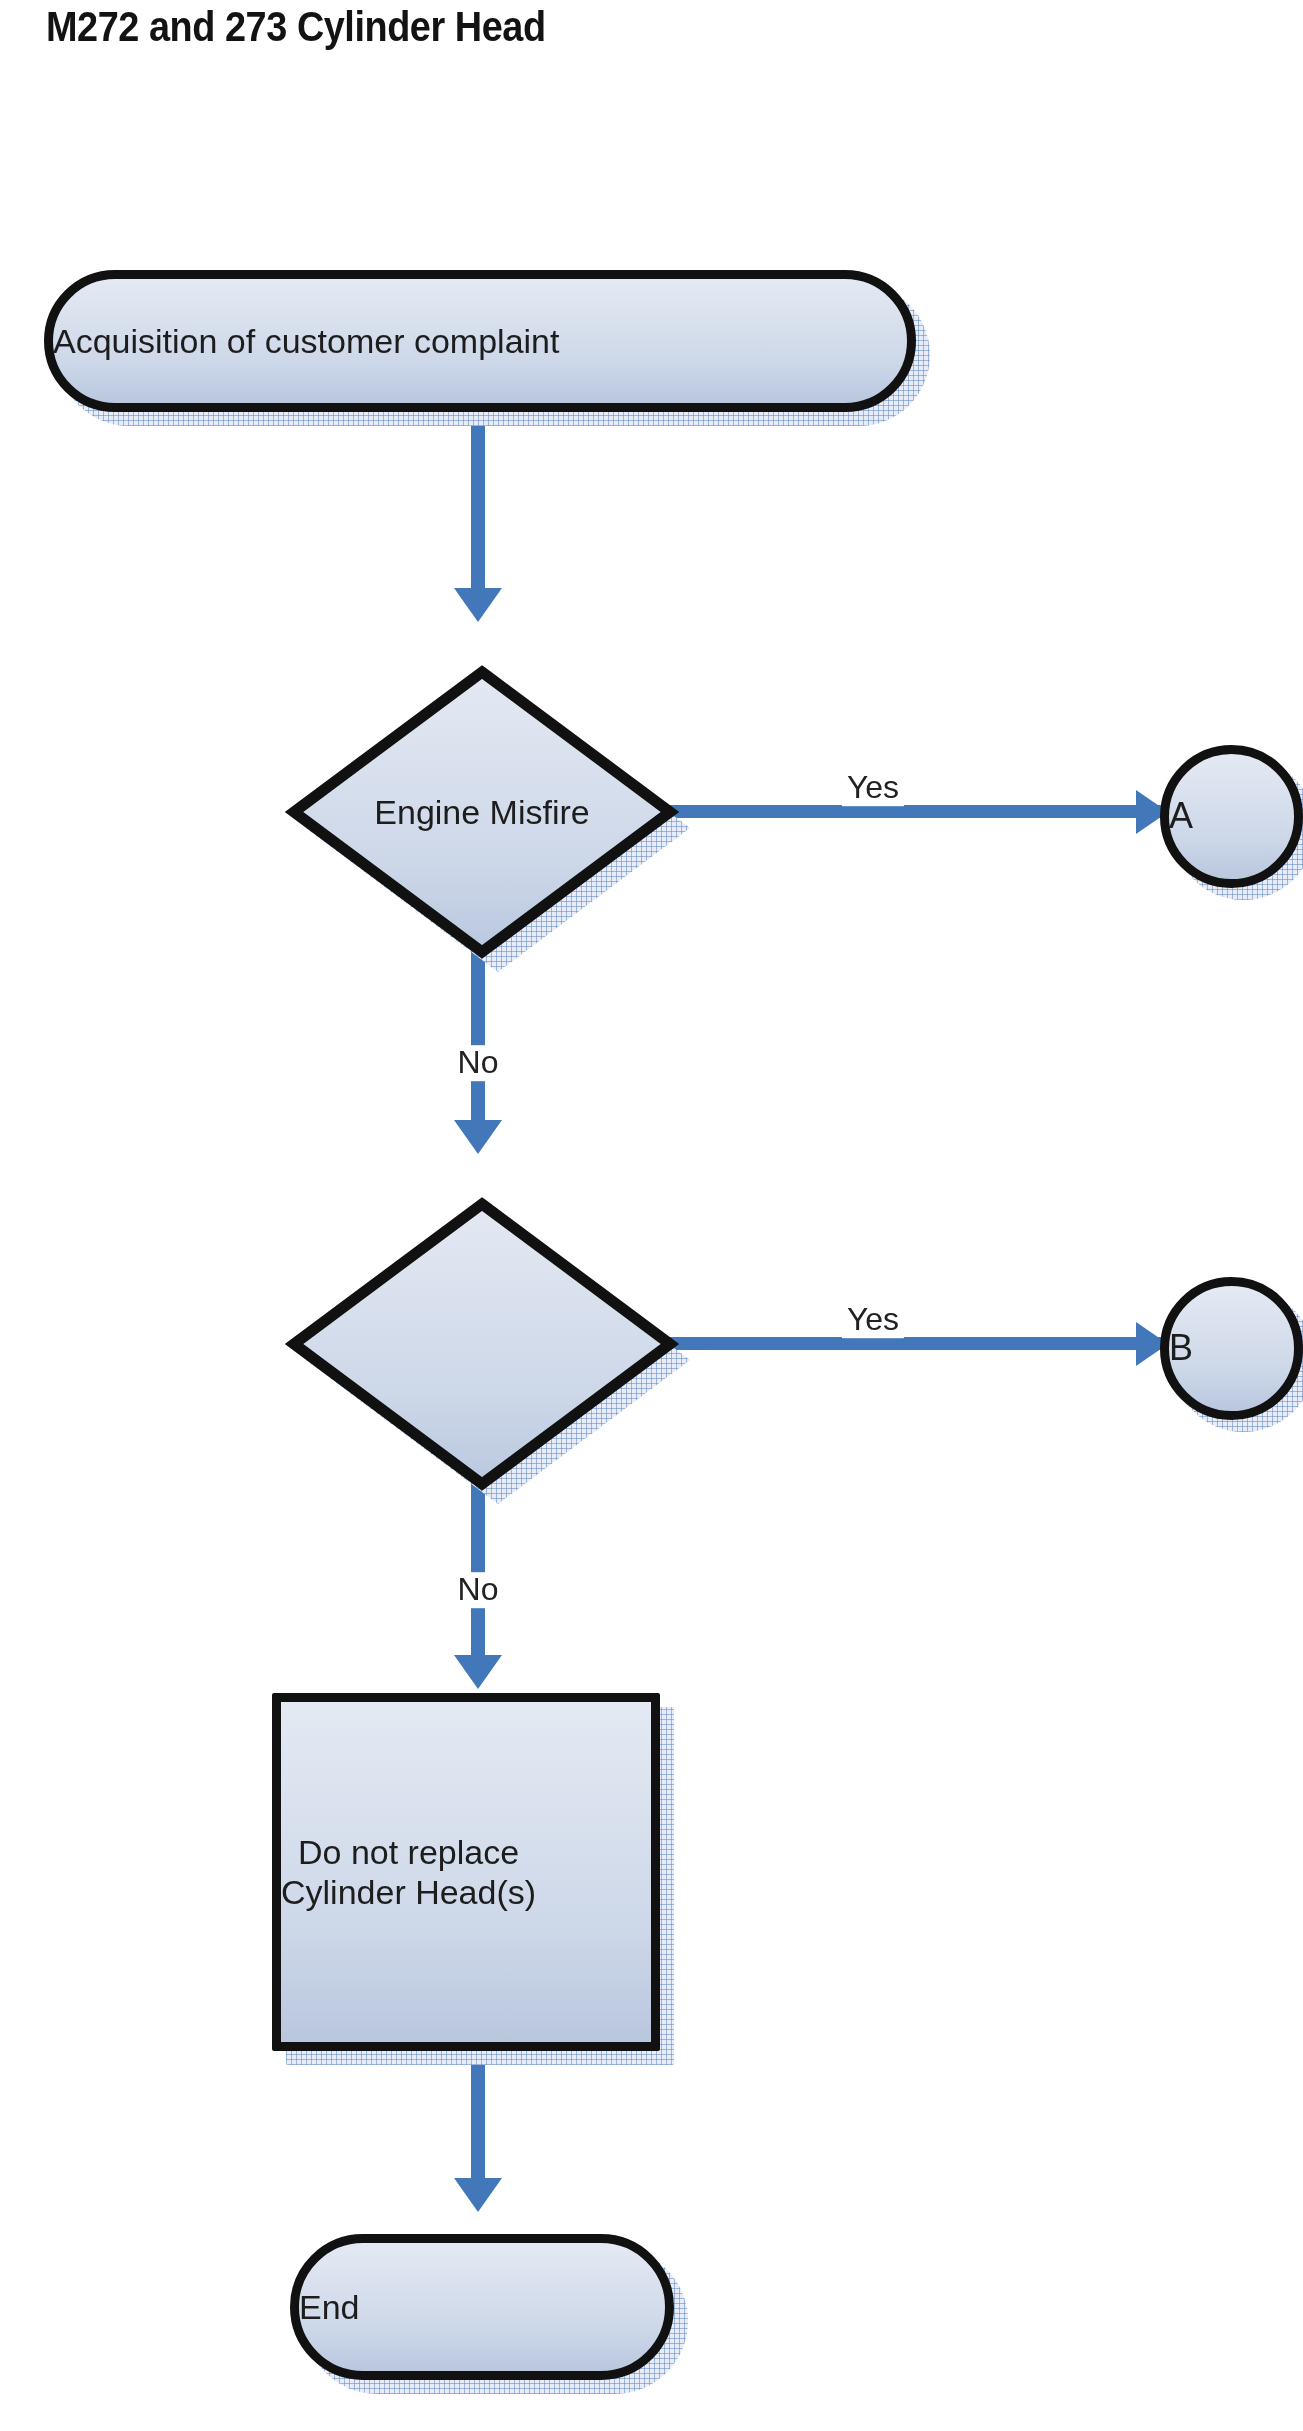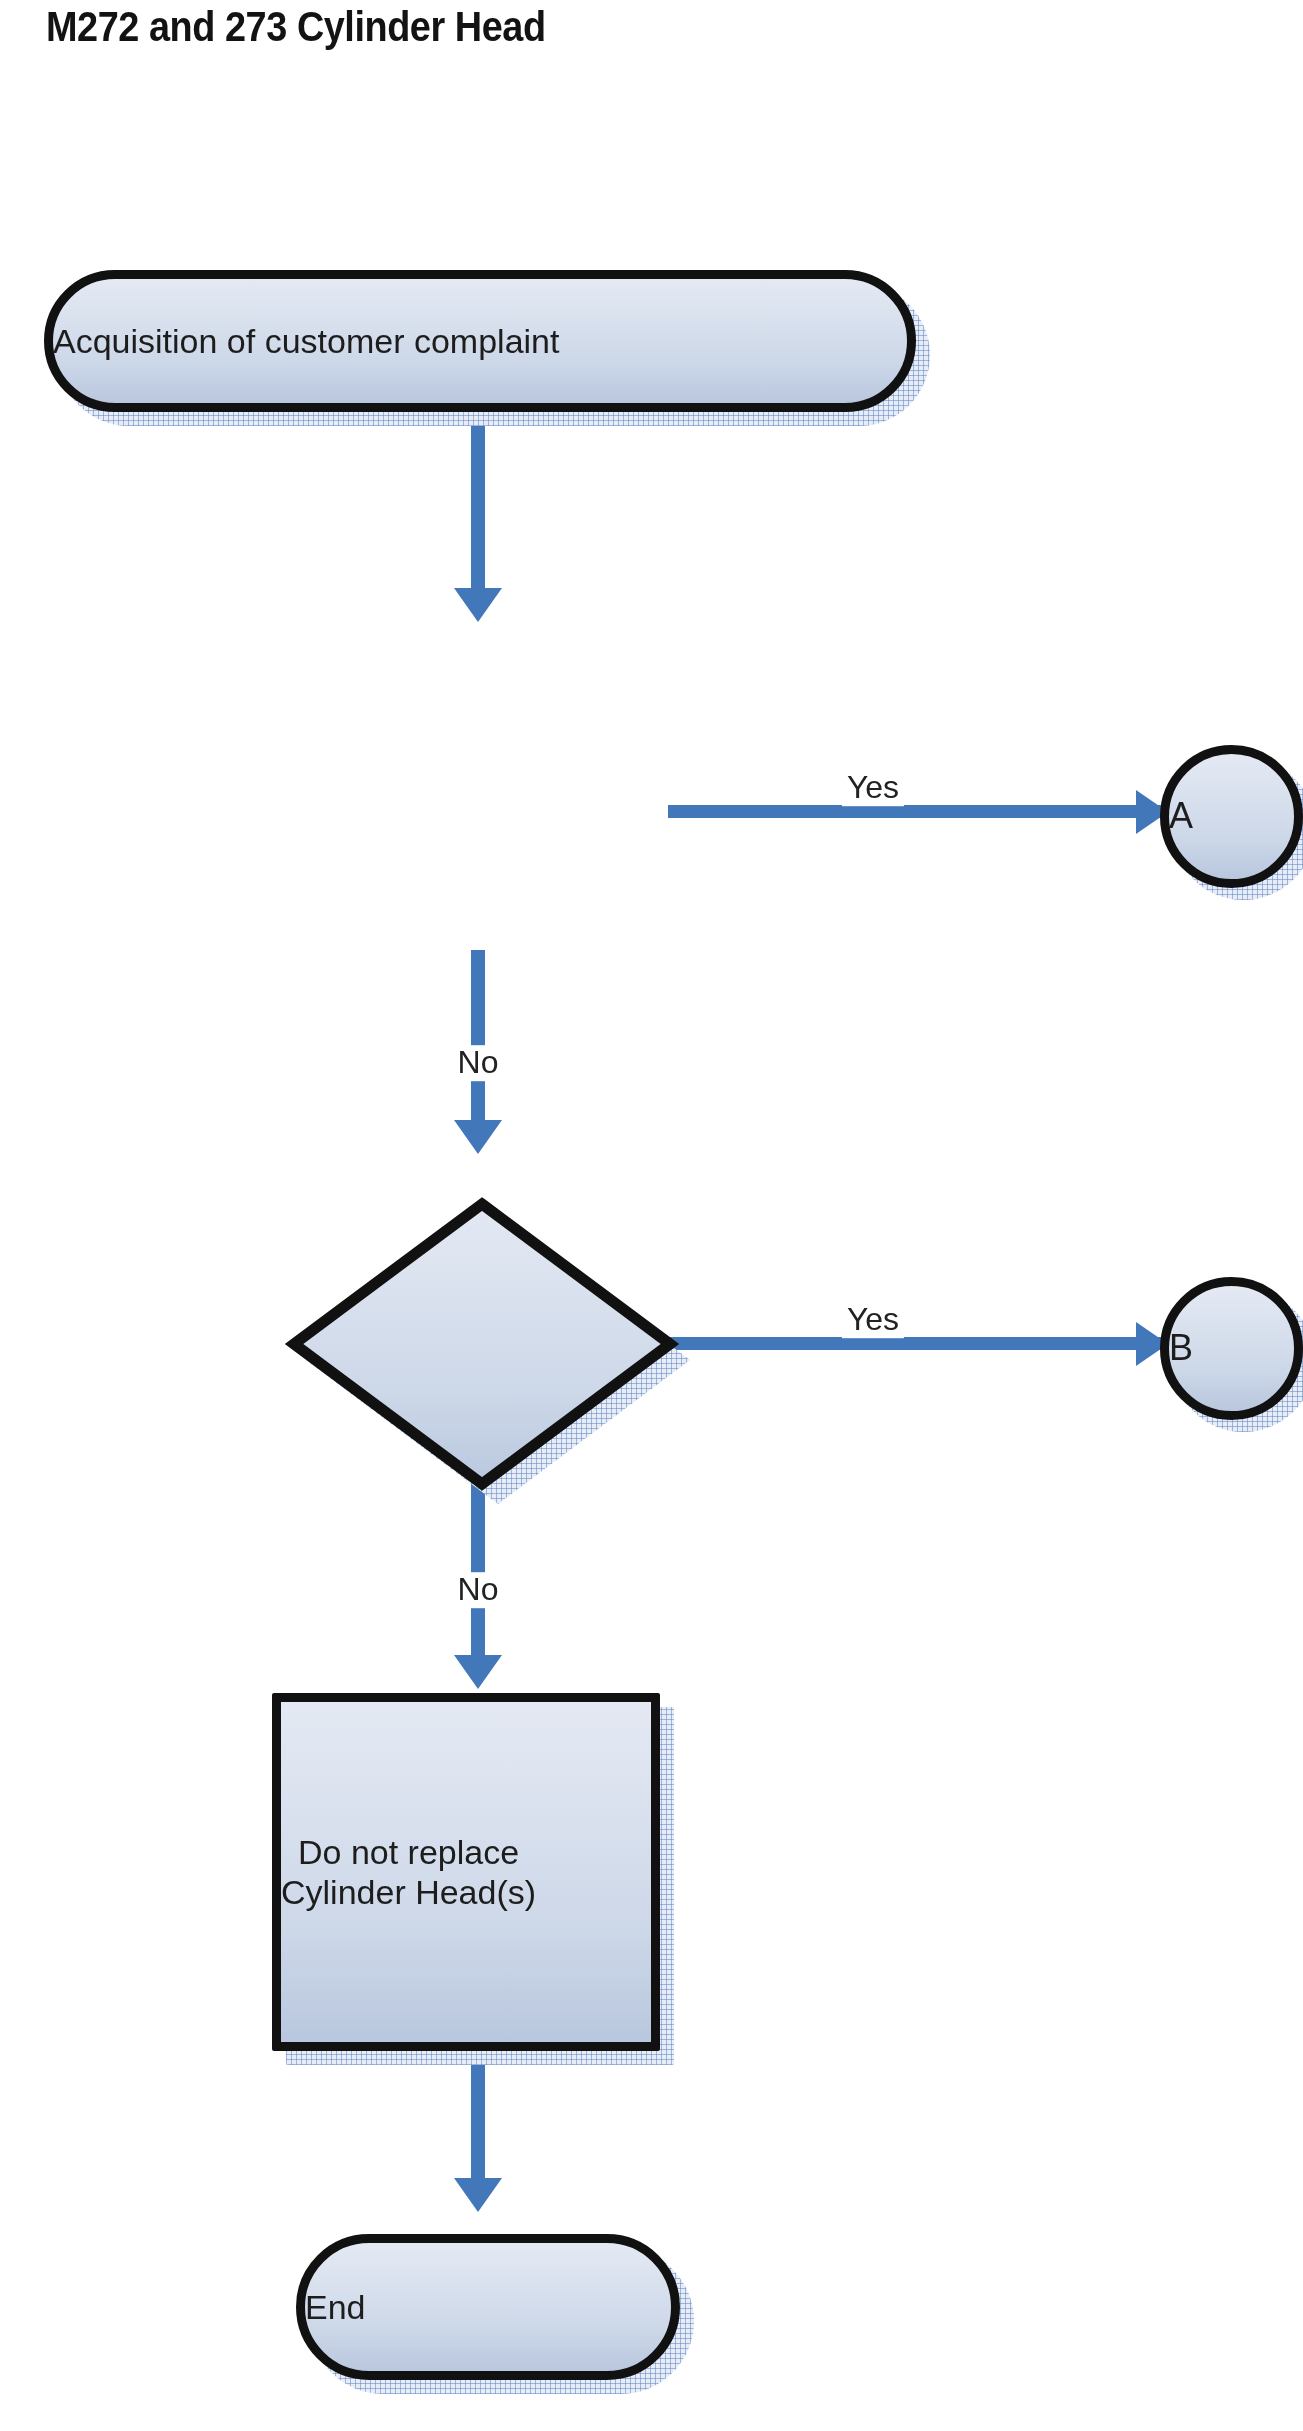--- a/index.html
+++ b/index.html
@@ -183,53 +183,63 @@
   <div class="edge-line" style="left:443px; top:1975px; width:14px; height:210px;"></div>
   <div class="arrow-down" style="left:426px; top:2178px;"></div>
 
   <div class="node terminator" style="left:16px; top:270px; width:872px; height:142px;">
     <div class="shadow"></div>
     <div class="body">
       <div class="label">Acquisition of customer complaint</div>
     </div>
   </div>
 
-
-  <div class="node connector" style="left:1132px; top:745px; width:143px; height:143px;">
-    <div class="shadow" style="left:12px; top:12px; right:-12px; bottom:-12px;"></div>
-    <div class="body">
-      <div class="label">A</div>
-    </div>
-  </div>
-
-  <div class="node decision" style="left:262px; top:1200px; width:384px; height:288px;">
+  <div class="node decision" style="left:262px; top:668px; width:384px; height:288px;">
     <div class="shadow"></div>
     <div class="body">
       <div class="diamond-fill"></div>
       <svg class="diamond-stroke" viewBox="0 0 384 288" preserveAspectRatio="none">
         <polygon points="192,4 380,144 192,284 4,144" fill="none" stroke="#111111" stroke-width="11" stroke-linejoin="miter" vector-effect="non-scaling-stroke"></polygon>
       </svg>
+      <div class="label">Engine Misfire</div>
+    </div>
+  </div>
+
+  <div class="node connector" style="left:1132px; top:745px; width:143px; height:143px;">
+    <div class="shadow" style="left:12px; top:12px; right:-12px; bottom:-12px;"></div>
+    <div class="body">
+      <div class="label">A</div>
+    </div>
+  </div>
+
+  <div class="node decision" style="left:262px; top:1200px; width:384px; height:288px;">
+    <div class="shadow"></div>
+    <div class="body">
+      <div class="diamond-fill"></div>
+      <svg class="diamond-stroke" viewBox="0 0 384 288" preserveAspectRatio="none">
+        <polygon points="192,4 380,144 192,284 4,144" fill="none" stroke="#111111" stroke-width="11" stroke-linejoin="miter" vector-effect="non-scaling-stroke"></polygon>
+      </svg>
     </div>
   </div>
 
   <div class="node connector" style="left:1132px; top:1277px; width:143px; height:143px;">
     <div class="shadow" style="left:12px; top:12px; right:-12px; bottom:-12px;"></div>
     <div class="body">
       <div class="label">B</div>
     </div>
   </div>
 
   <div class="node process" style="left:244px; top:1693px; width:388px; height:358px;">
     <div class="shadow"></div>
     <div class="body">
       <div class="label">Do not replace
 Cylinder Head(s)</div>
     </div>
   </div>
 
-  <div class="node terminator" style="left:268px; top:2234px; width:384px; height:146px;">
+  <div class="node terminator" style="left:262px; top:2234px; width:384px; height:146px;">
     <div class="shadow"></div>
     <div class="body">
       <div class="label">End</div>
     </div>
   </div>
 
 </div>
 
 </body></html>

